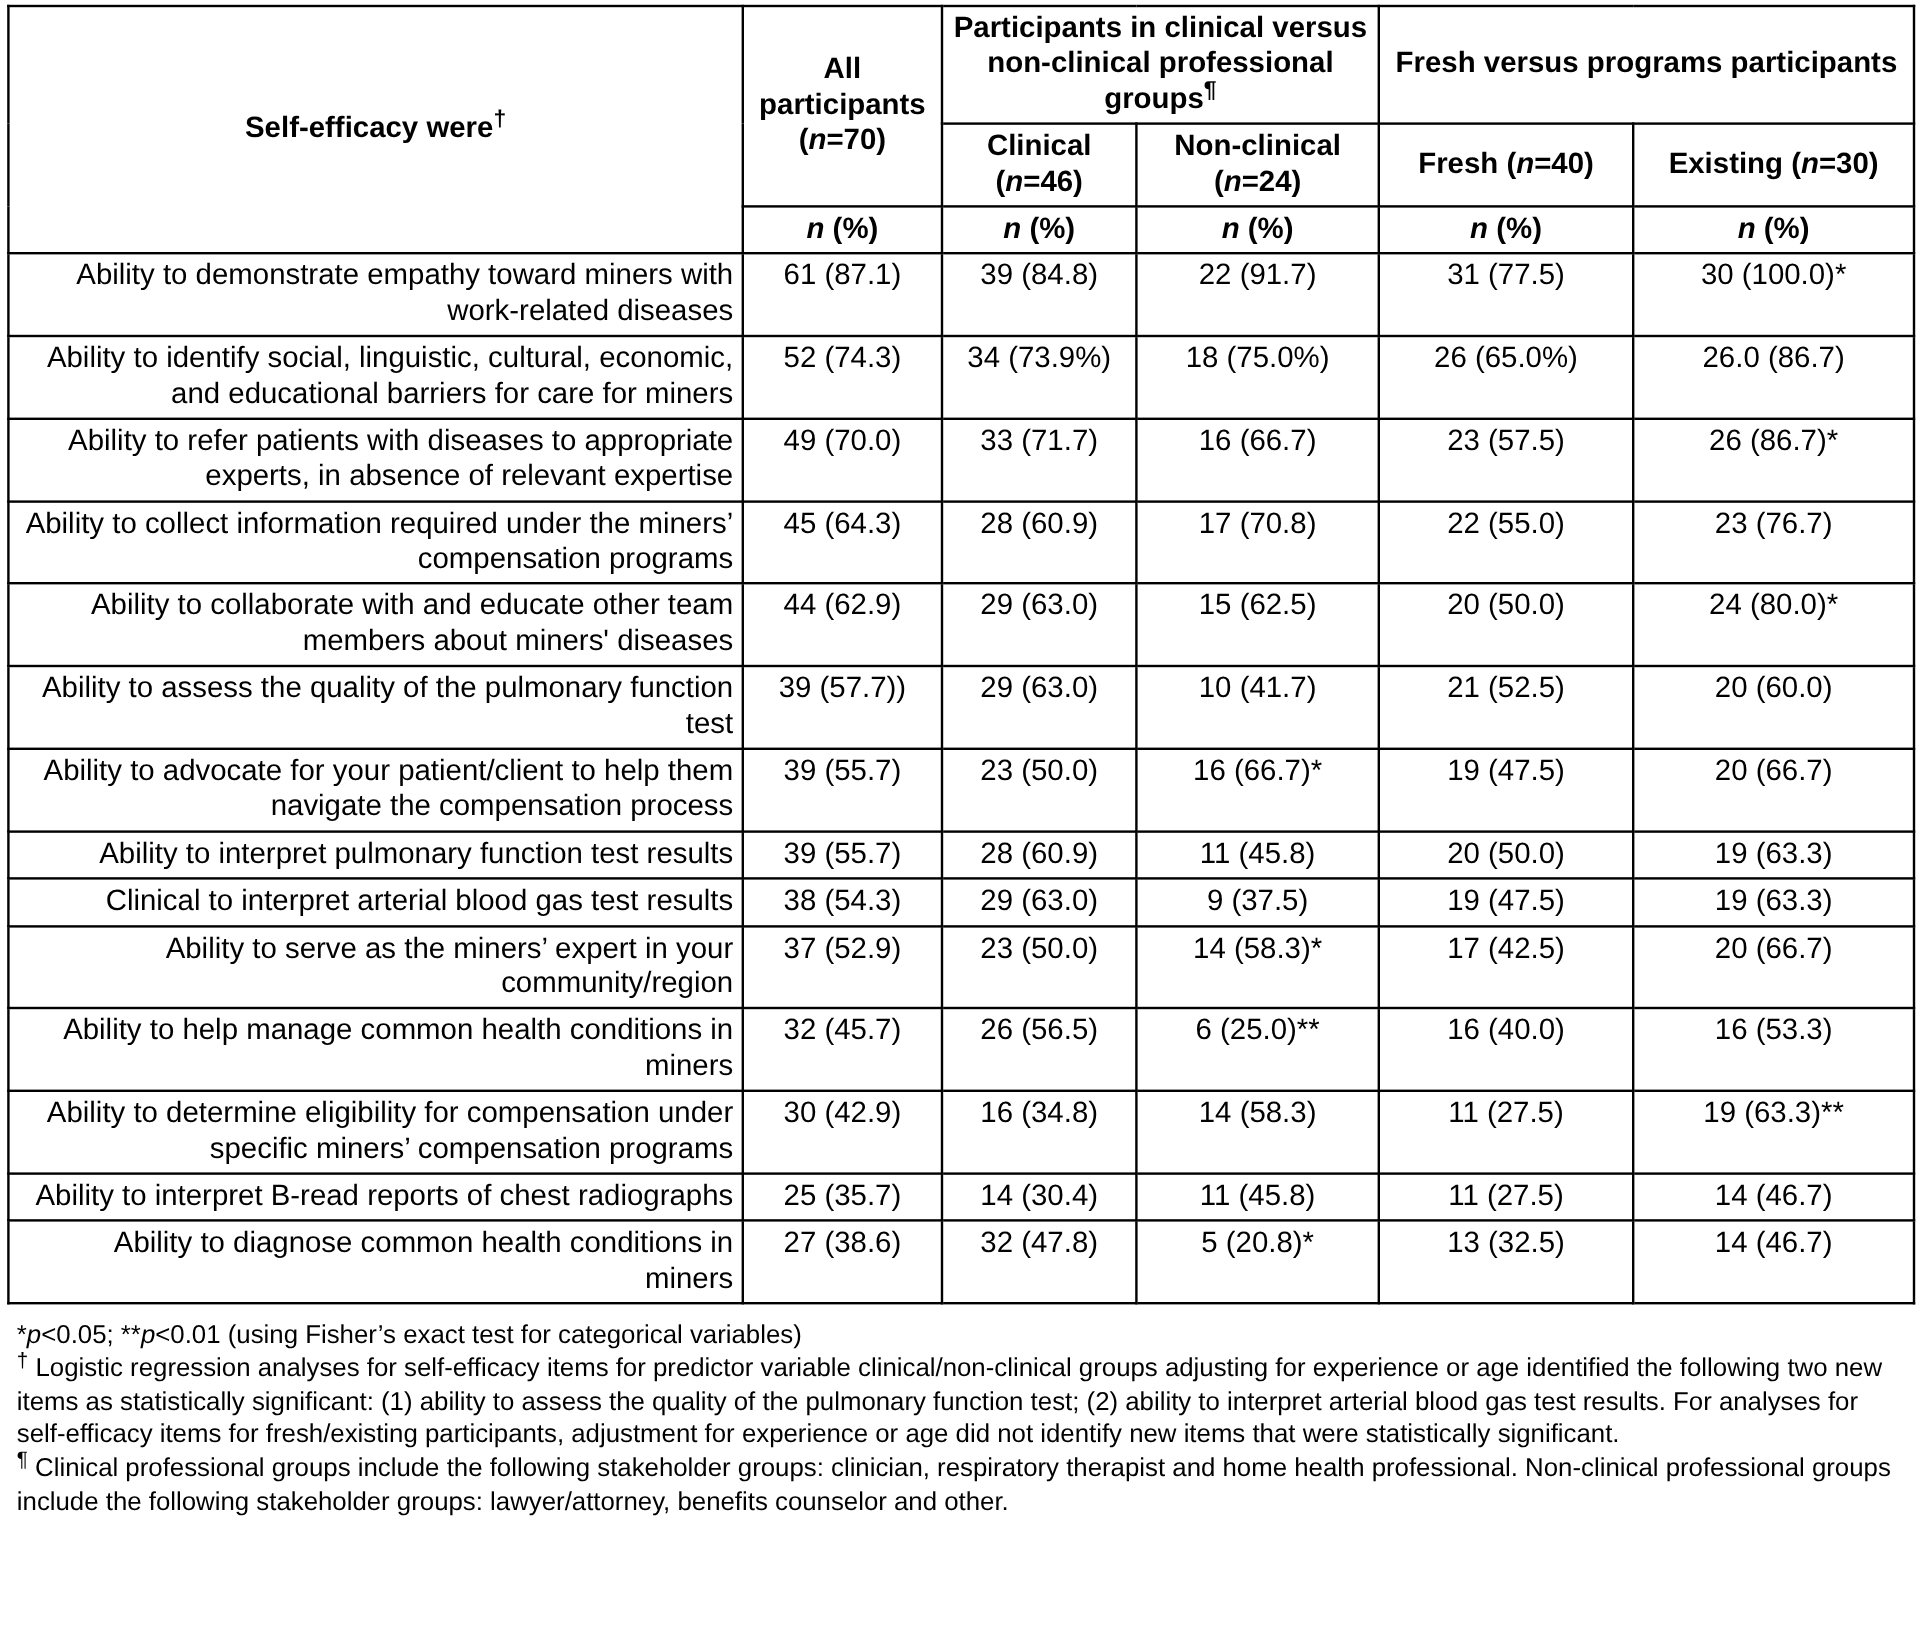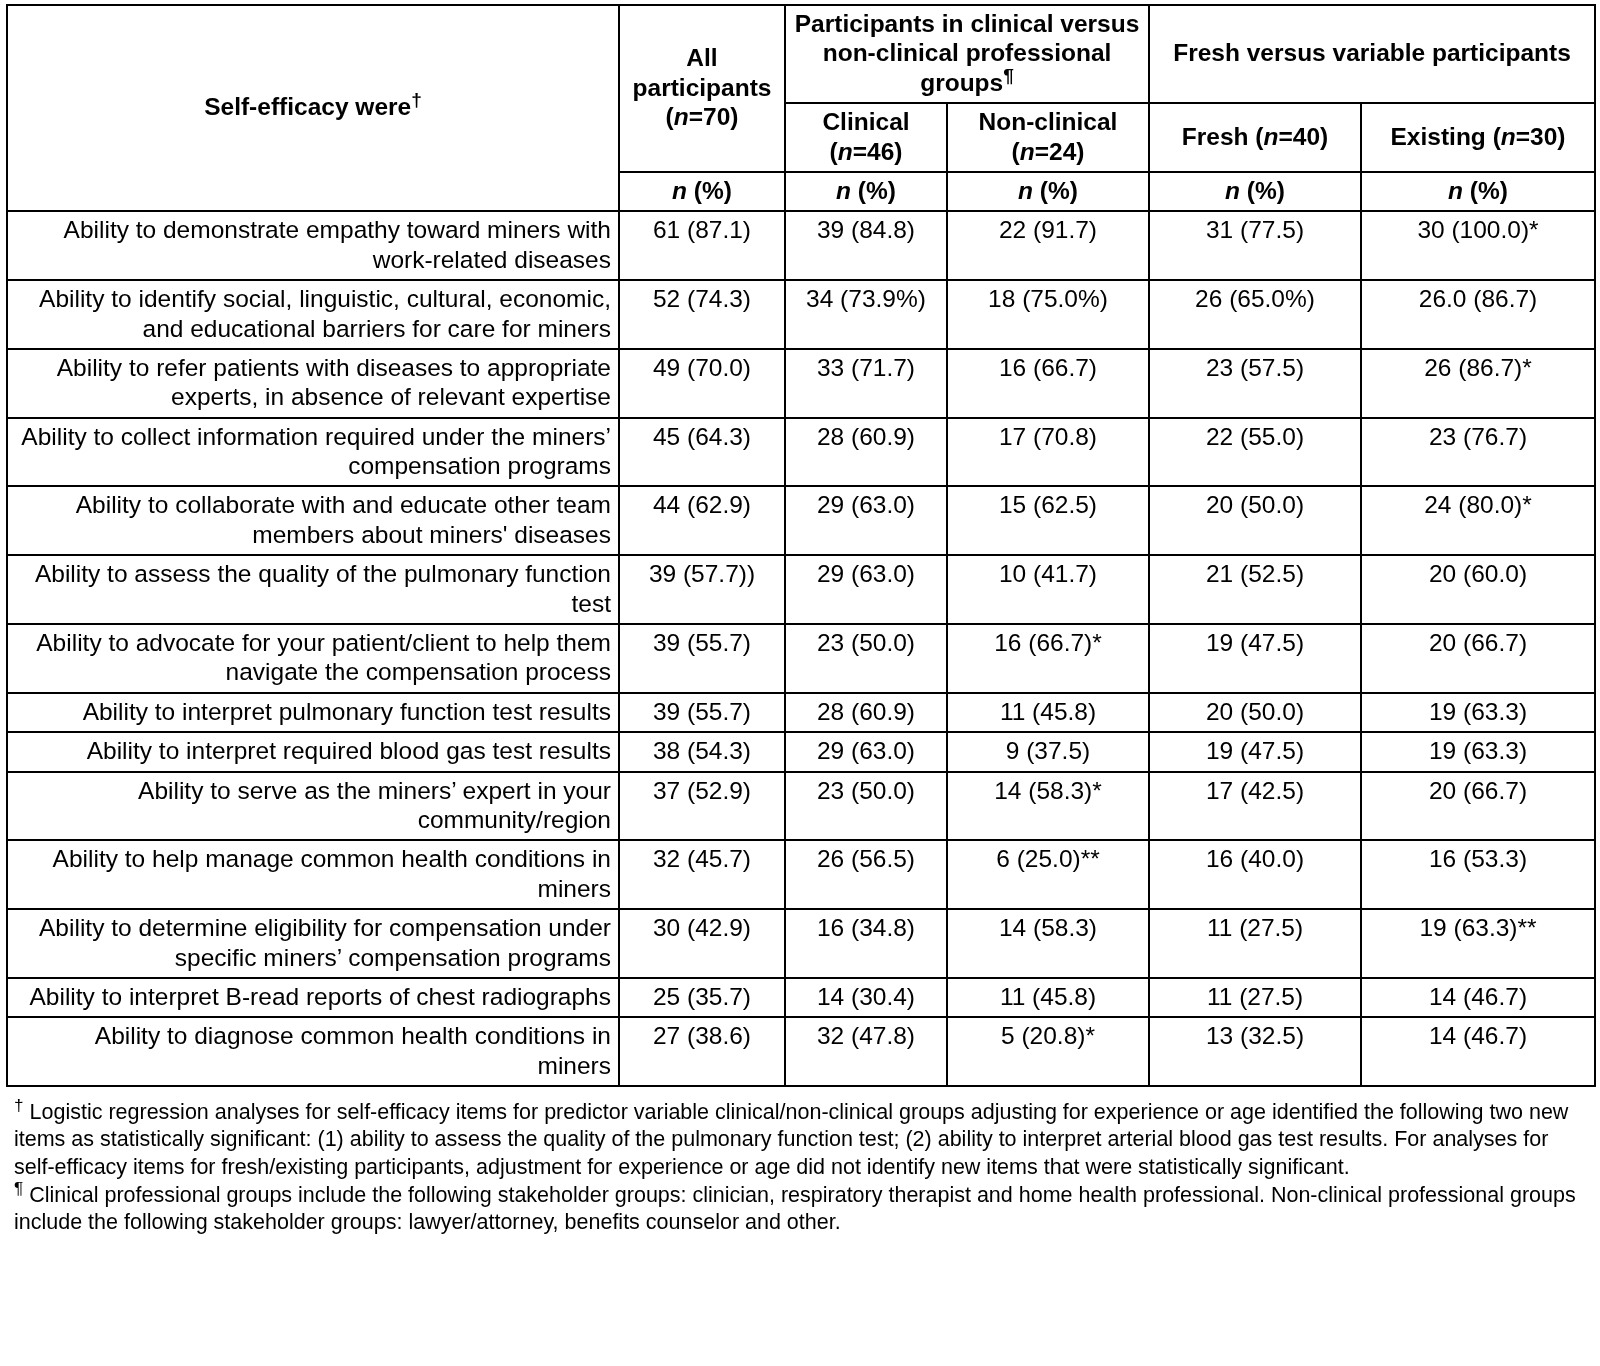--- a/index.html
+++ b/index.html
@@ -101,21 +101,21 @@
       <col class="c-clin">
       <col class="c-nonclin">
       <col class="c-fresh">
       <col class="c-exist">
     </colgroup>
     <thead>
       <tr>
         <th class="item-head" rowspan="3"><span>Self-efficacy were</span><span class="sup">†</span></th>
         <th rowspan="2"><span>All participants</span><br><span>(<span class="ital">n</span>=70)</span></th>
         <th colspan="2"><span>Participants in clinical versus non-clinical professional groups</span><span class="sup">¶</span></th>
-        <th colspan="2"><span>Fresh versus variable participants</span></th>
+        <th colspan="2"><span>Fresh versus programs participants</span></th>
       </tr>
       <tr>
         <th><span>Clinical</span><br><span>(<span class="ital">n</span>=46)</span></th>
         <th><span>Non-clinical</span><br><span>(<span class="ital">n</span>=24)</span></th>
         <th><span>Fresh</span> (<span class="ital">n</span>=40)</th>
         <th><span>Existing</span> (<span class="ital">n</span>=30)</th>
       </tr>
       <tr>
         <th class="npct"><span class="ital">n</span> (%)</th>
         <th class="npct"><span class="ital">n</span> (%)</th>
@@ -183,21 +183,21 @@
         </tr>
         <tr>
           <td class="item-cell">Ability to interpret pulmonary function test results</td>
           <td class="num">39 (55.7)</td>
           <td class="num">28 (60.9)</td>
           <td class="num">11 (45.8)</td>
           <td class="num">20 (50.0)</td>
           <td class="num">19 (63.3)</td>
         </tr>
         <tr>
-          <td class="item-cell">Ability to interpret required blood gas test results</td>
+          <td class="item-cell">Clinical to interpret arterial blood gas test results</td>
           <td class="num">38 (54.3)</td>
           <td class="num">29 (63.0)</td>
           <td class="num">9 (37.5)</td>
           <td class="num">19 (47.5)</td>
           <td class="num">19 (63.3)</td>
         </tr>
         <tr>
           <td class="item-cell">Ability to serve as the miners’ expert in your community/region</td>
           <td class="num">37 (52.9)</td>
           <td class="num">23 (50.0)</td>
@@ -234,17 +234,18 @@
           <td class="num">27 (38.6)</td>
           <td class="num">32 (47.8)</td>
           <td class="num">5 (20.8)*</td>
           <td class="num">13 (32.5)</td>
           <td class="num">14 (46.7)</td>
         </tr>
       </tbody>
   </table>
 
   <div class="footnotes">
+    <p><span>*</span><span class="ital">p</span>&lt;0.05; **<span class="ital">p</span>&lt;0.01 (using Fisher’s exact test for categorical variables)</p>
     <p><span class="fn-sym">†</span><span> Logistic regression analyses for self-efficacy items for predictor variable clinical/non-clinical groups adjusting for experience or age identified the following two new items as statistically significant: (1) ability to assess the quality of the pulmonary function test; (2) ability to interpret arterial blood gas test results. For analyses for self-efficacy items for fresh/existing participants, adjustment for experience or age did not identify new items that were statistically significant.</span></p>
     <p><span class="fn-sym">¶</span><span> Clinical professional groups include the following stakeholder groups: clinician, respiratory therapist and home health professional. Non-clinical professional groups include the following stakeholder groups: lawyer/attorney, benefits counselor and other.</span></p>
   </div>
 
 </div>
 
 </body></html>

